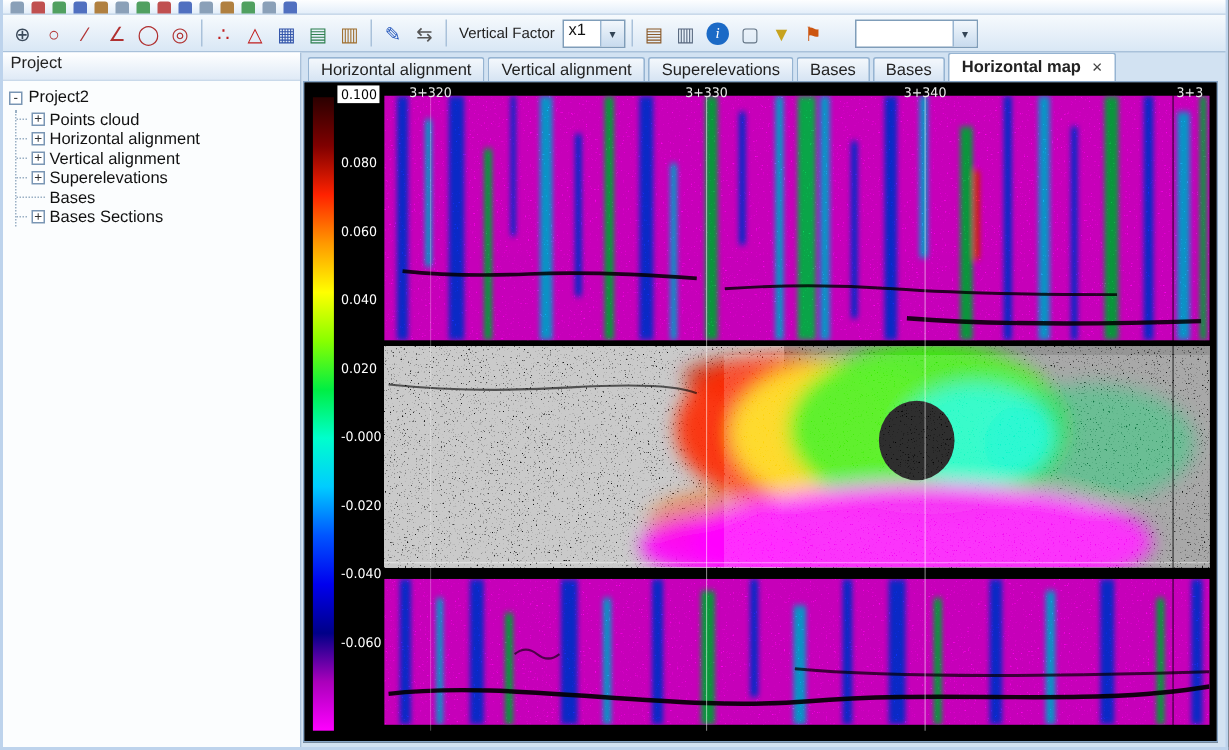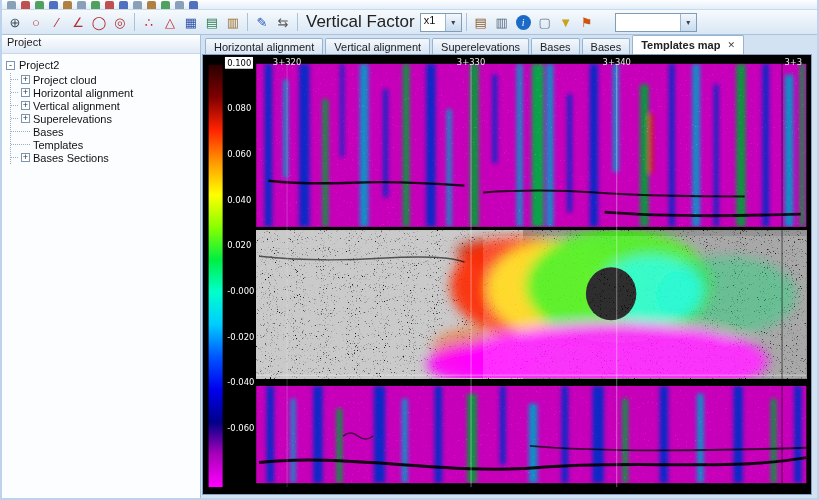--- a/index.html
+++ b/index.html
@@ -9,21 +9,21 @@
   
   .top-strip{height:9px;overflow:hidden;background:linear-gradient(#fdfeff,#e3eef9);border-bottom:1px solid #c9d9ea;display:flex;gap:5px;padding-left:5px;align-items:flex-start}
   .mini{width:9px;height:12px;border-radius:2px;margin-top:1px;flex:0 0 auto}
 
   
   .toolbar{height:24px;background:linear-gradient(#f6fafd,#d9e7f5);border-bottom:1px solid #a9c1da;display:flex;align-items:center;padding:0 3px;gap:1px}
   .ticon{width:20px;height:20px;display:flex;align-items:center;justify-content:center;font-size:13px;border-radius:2px;cursor:default;flex:0 0 auto}
   .ticon.round{width:15px;height:15px;border-radius:50%;font-size:10px;font-family:"Liberation Serif",serif;font-style:italic;margin:0 3px}
   .tsep{width:1px;height:18px;background:#a9c1da;margin:0 3px;flex:0 0 auto}
   .tspace{width:16px;flex:0 0 auto}
-  .tlabel{font-size:17px;color:#222;margin:0 4px;white-space:nowrap}
+  .tlabel{font-size:10px;color:#222;margin:0 4px;white-space:nowrap}
   .tselect{height:17px;background:#fff;border:1px solid #7f9db9;display:flex;font-size:11px;flex:0 0 auto}
   .tselect .val{padding:0 3px;min-width:18px;color:#111}
   .tselect.wide .val{min-width:58px}
   .tselect .arr{width:15px;align-self:stretch;background:linear-gradient(#f2f7fc,#c8dbee);border-left:1px solid #9ab6d2;display:flex;align-items:center;justify-content:center;font-size:8px;color:#345}
 
   
   .content{flex:1;display:flex;min-height:0}
   .project-panel{width:199px;box-sizing:border-box;border-right:1px solid #a9c1da;display:flex;flex-direction:column;background:#eef4fb}
   .panel-header{height:16px;font-size:11px;padding:1px 5px;background:linear-gradient(#ffffff,#dfeaf6);border-bottom:1px solid #c9d9ea;color:#222}
   .tree{flex:1;background:#fbfdfe;font-size:11px;color:#111;padding:4px 2px 0 4px}
@@ -113,21 +113,21 @@
       <div class="panel-header">Project</div>
       <div class="tree">
         <div class="tree-root">
           <span class="expander">-</span>
           <span class="tlab">Project2</span>
         </div>
         <div class="tree-children">
             <div class="tree-item">
               <span class="connector"></span>
               <span class="expander">+</span>
-              <span class="tlab">Project cloud</span>
+              <span class="tlab">Points cloud</span>
             </div>
             <div class="tree-item">
               <span class="connector"></span>
               <span class="expander">+</span>
               <span class="tlab">Horizontal alignment</span>
             </div>
             <div class="tree-item">
               <span class="connector"></span>
               <span class="expander">+</span>
               <span class="tlab">Vertical alignment</span>
@@ -135,24 +135,20 @@
             <div class="tree-item">
               <span class="connector"></span>
               <span class="expander">+</span>
               <span class="tlab">Superelevations</span>
             </div>
             <div class="tree-item">
               <span class="connector long"></span>
               <span class="tlab">Bases</span>
             </div>
             <div class="tree-item">
-              <span class="connector long"></span>
-              <span class="tlab">Templates</span>
-            </div>
-            <div class="tree-item">
               <span class="connector"></span>
               <span class="expander">+</span>
               <span class="tlab">Bases Sections</span>
             </div>
           </div>
       </div>
     </div>
 
     <div class="main">
       <div class="tabbar">
@@ -165,21 +161,21 @@
           <div class="tab">
             <span class="tab-label">Superelevations</span>
           </div>
           <div class="tab">
             <span class="tab-label">Bases</span>
           </div>
           <div class="tab">
             <span class="tab-label">Bases</span>
           </div>
           <div class="tab active">
-            <span class="tab-label">Templates map</span>
+            <span class="tab-label">Horizontal map</span>
             <span class="close">✕</span>
           </div>
         </div>
 
       <div class="map-wrap">
         <svg id="mapsvg" viewBox="0 0 651 447" preserveAspectRatio="none" xmlns="http://www.w3.org/2000/svg">
           <defs>
             <linearGradient id="cbgrad" x1="0" y1="0" x2="0" y2="1">
                 <stop offset="0.0%" stop-color="#2b0000"></stop>
                 <stop offset="7.7%" stop-color="#7f0000"></stop>

